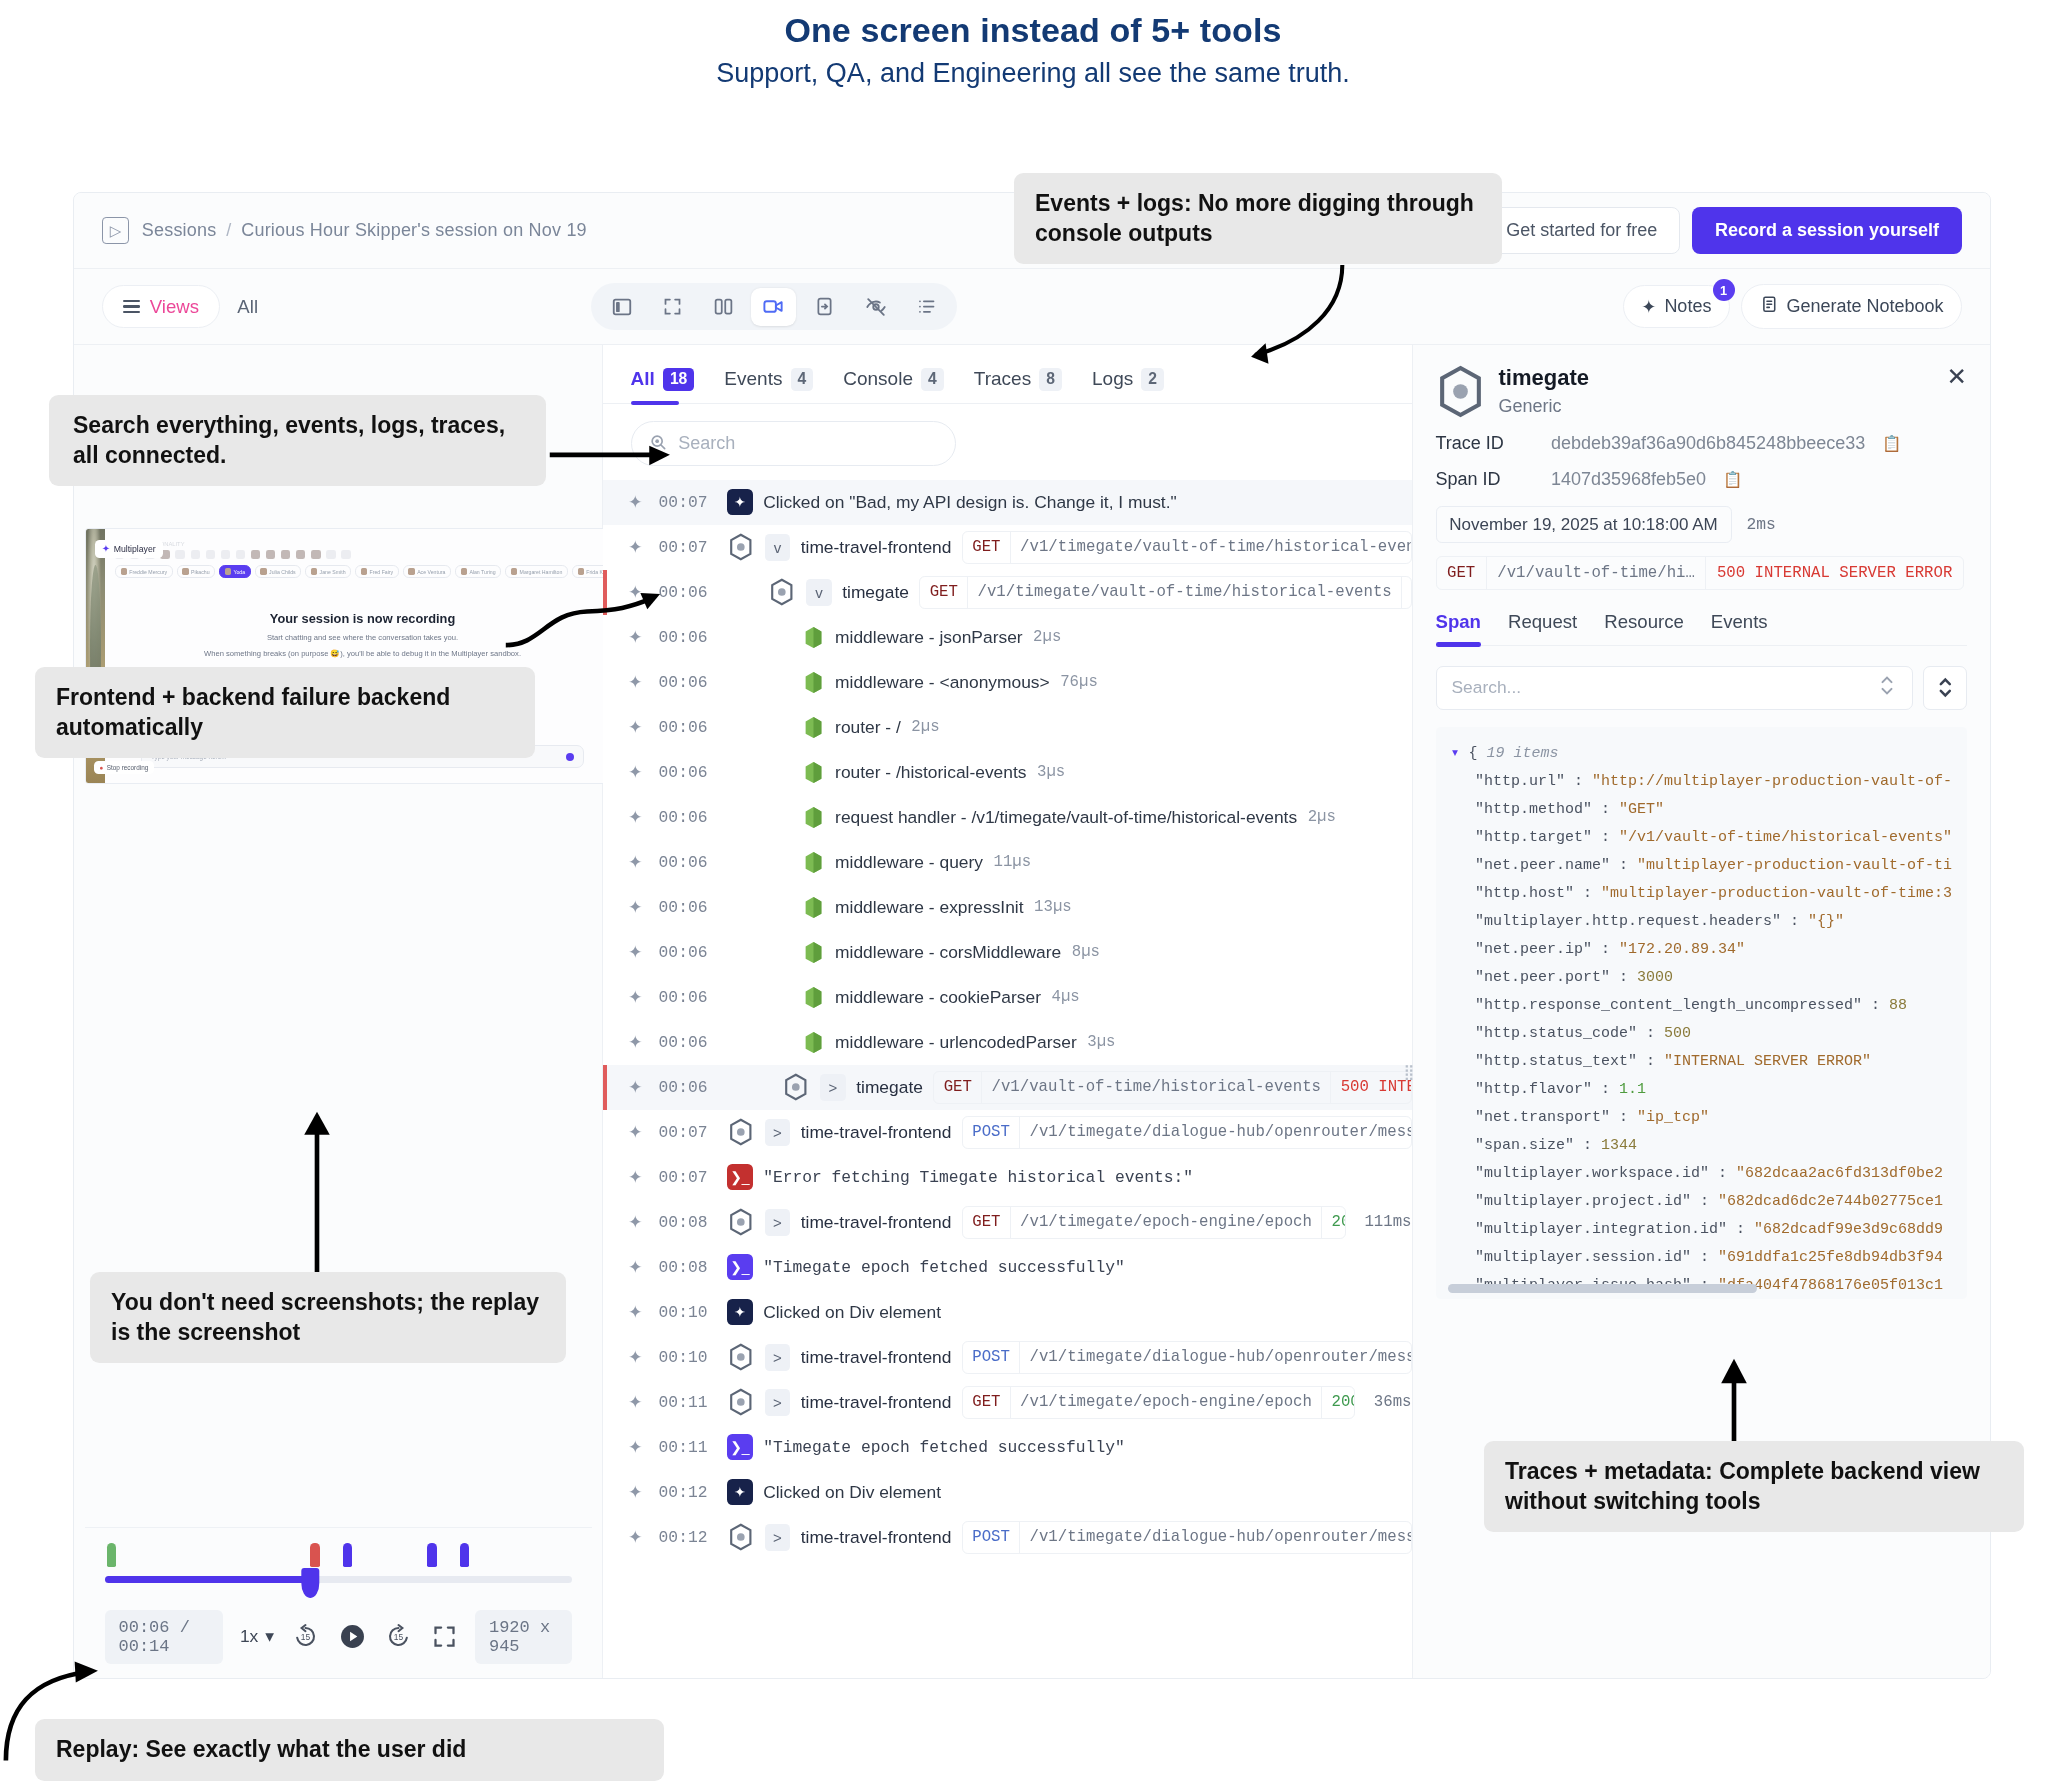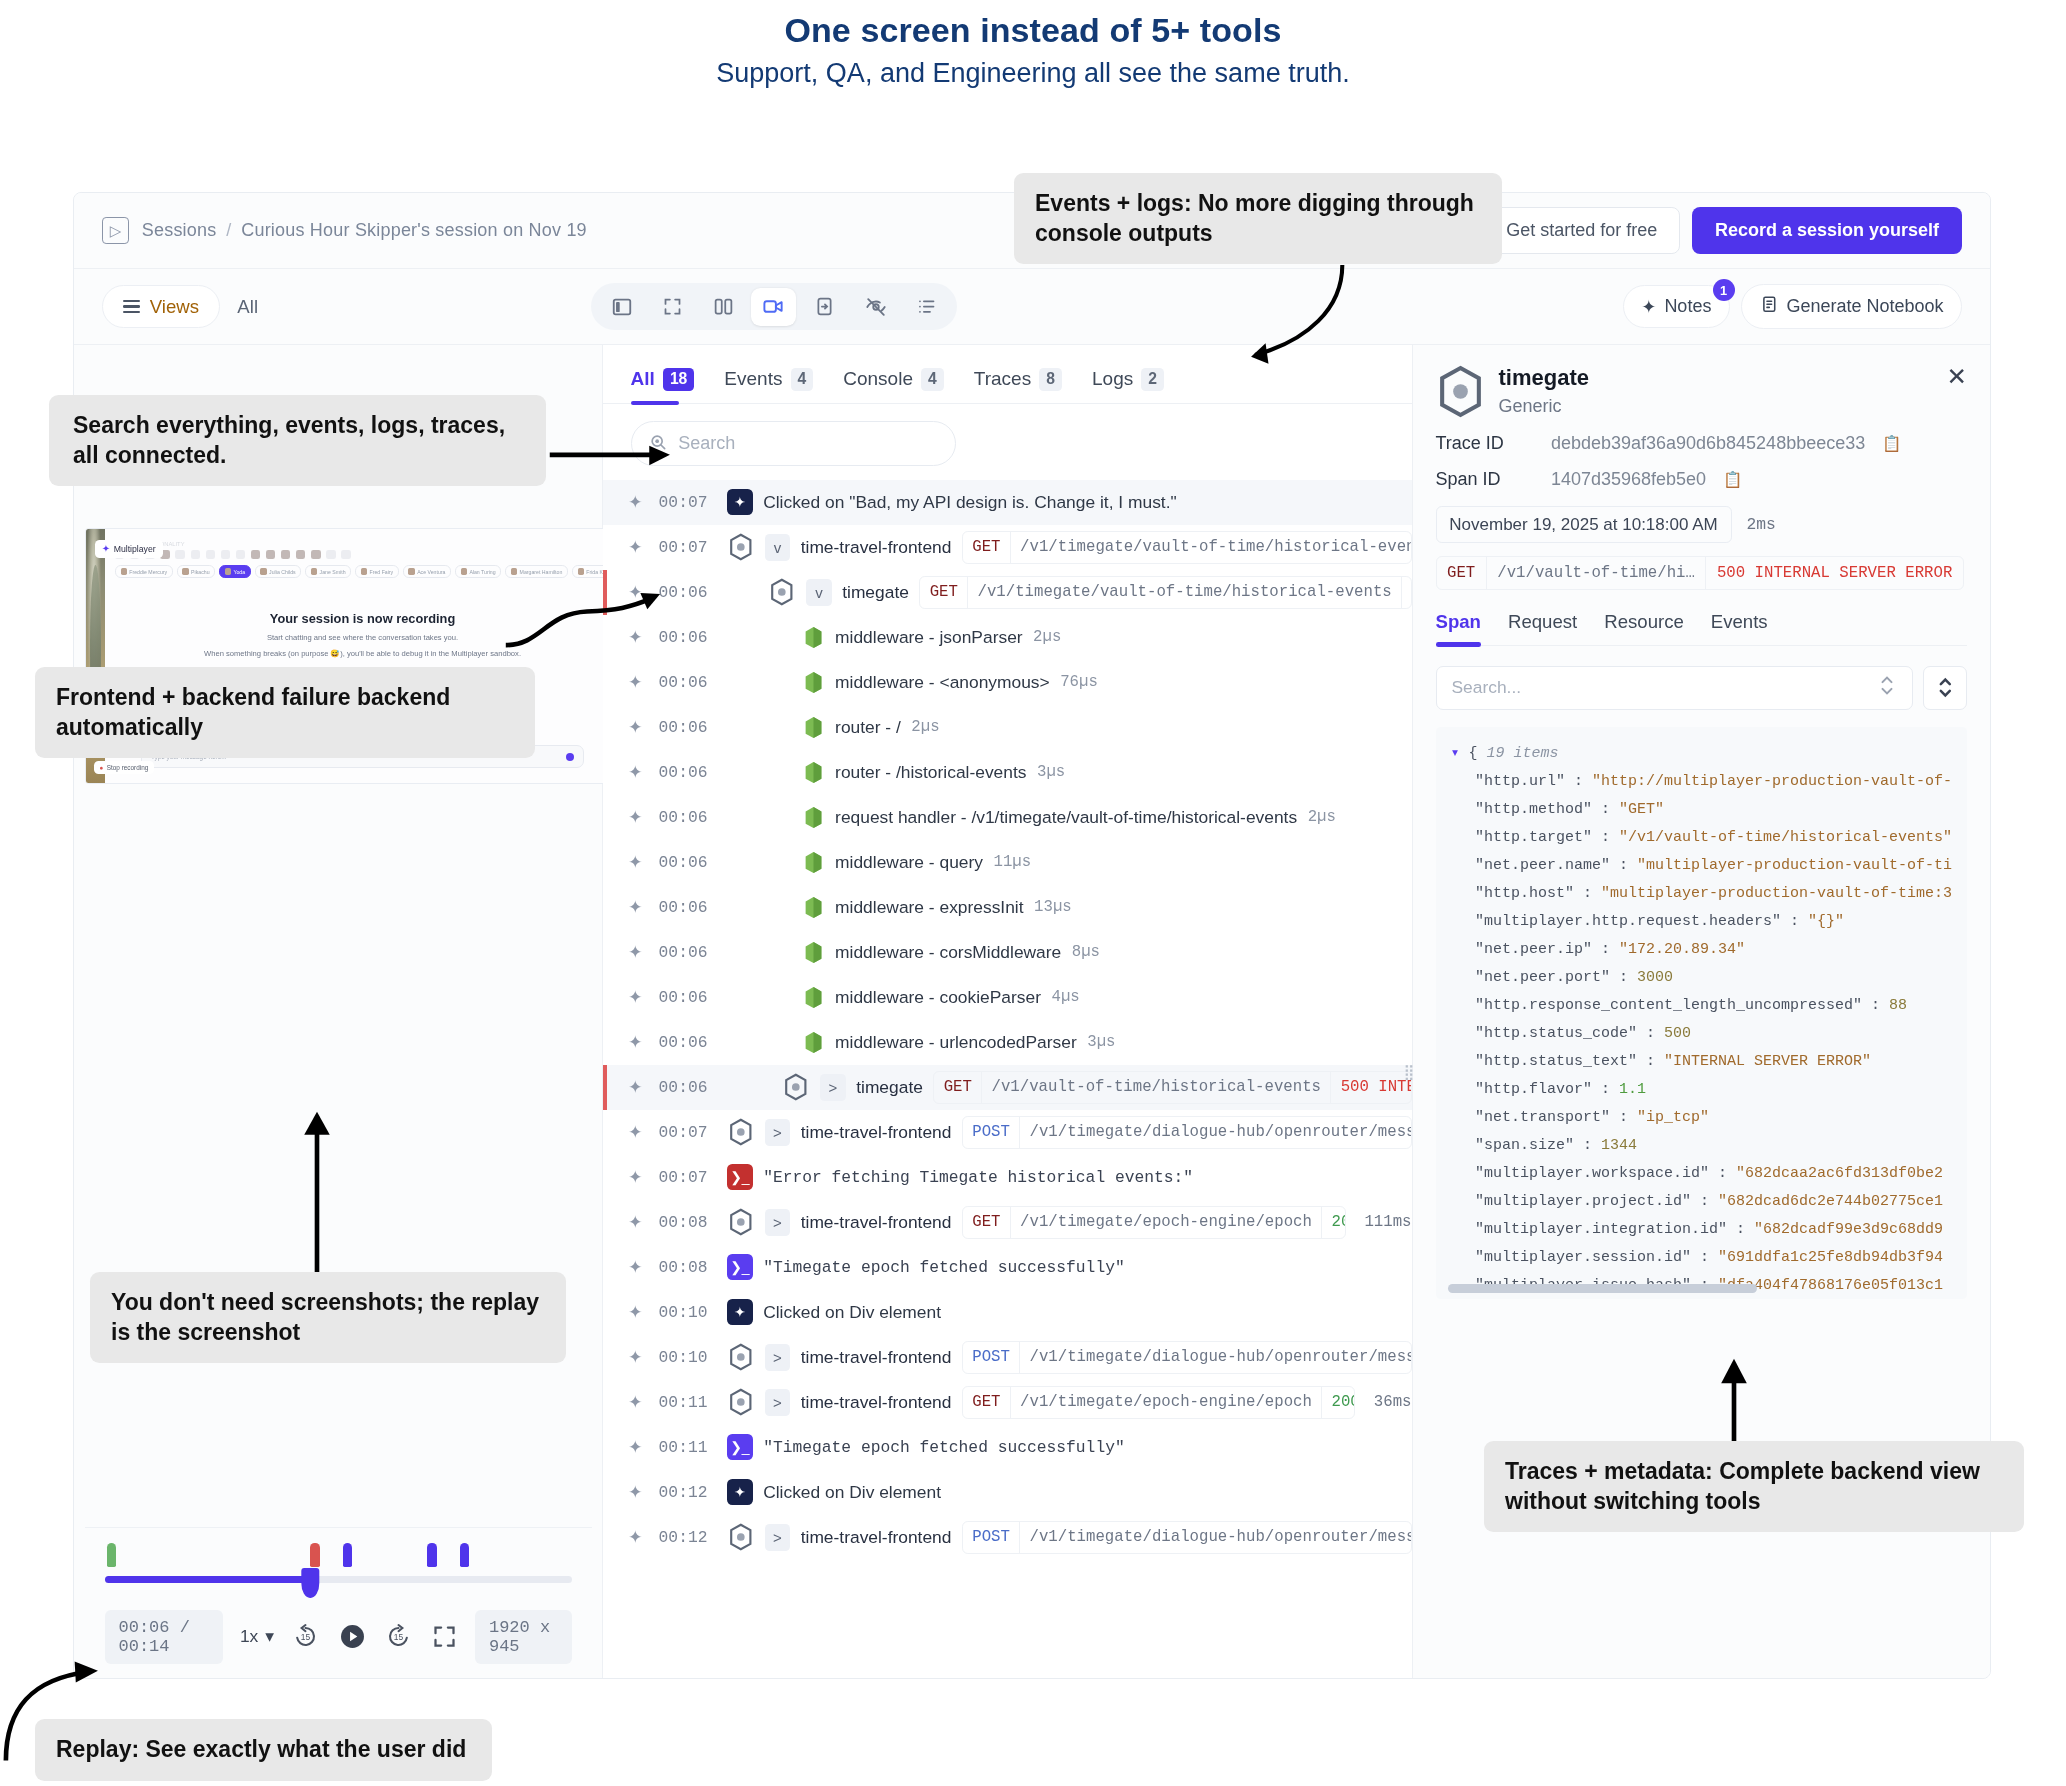--- a/index.html
+++ b/index.html
@@ -52,21 +52,21 @@
     padding: 12.8px 23px; font-size: 18px; color: #fff; font-weight: 600; white-space: nowrap;
   }
 
   
   .toolbar {
     height: 76px; display: flex; align-items: center;
     padding: 0 28px; border-bottom: 1.2px solid #edf0f4; background: #fbfcfd;
   }
   .views-pill {
     background: #fff; border: 1.2px solid #eceff4; border-radius: 580px;
-    padding: 9.3px 20px; font-size: 18.6px; color: #a16207;
+    padding: 9.3px 20px; font-size: 18.6px; color: #ec4899;
     display: flex; align-items: center; gap: 9.3px;
   }
   .hamburger { display: inline-flex; flex-direction: column; gap: 3.5px; }
   .hamburger i { display: block; width: 17.4px; height: 2.3px; background: #4b5565; border-radius: 1.2px; }
   .views-all { font-size: 18.6px; color: #5b6576; margin-left: 17.4px; }
 
   .icon-group {
     margin: 0 auto; display: flex; align-items: center; gap: 5.8px;
     background: #f1f4f8; border-radius: 580px; padding: 4.6px 8.1px;
   }
@@ -1014,21 +1014,21 @@
 </div>
 
 <div class="callout" style="left:35px; top:667px; width:500px;">
   <span>Frontend + backend failure backend automatically</span>
 </div>
 
 <div class="callout" style="left:90px; top:1272px; width:476px;">
   <span>You don't need screenshots; the replay is the screenshot</span>
 </div>
 
-<div class="callout" style="left:35px; top:1719px; width:457px;">
+<div class="callout" style="left:35px; top:1719px; width:629px;">
   <span>Replay: See exactly what the user did</span>
 </div>
 
 <div class="callout" style="left:1484px; top:1441px; width:540px;">
   <span>Traces + metadata: Complete backend view without switching tools</span>
 </div>
 
 <svg class="arrow-svg" style="left:1197px; top:256px; width:186px; height:134px;" viewBox="0 0 320 230">
   <path d="M250 15 C250 90, 190 145, 100 170" fill="none" stroke="#000" stroke-width="7"></path>
   <path d="M118 150 L93 173 L123 185 Z" fill="#000"></path>

